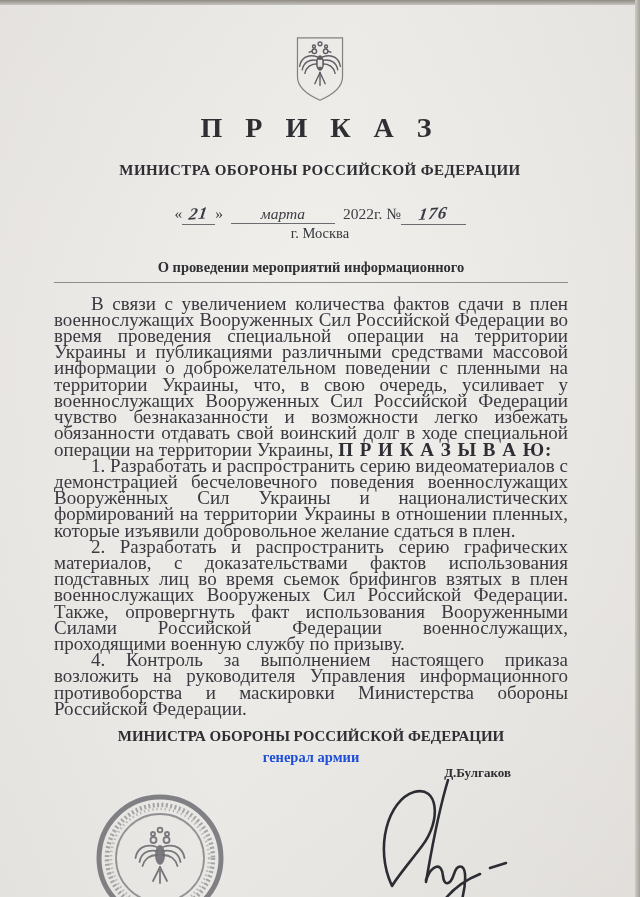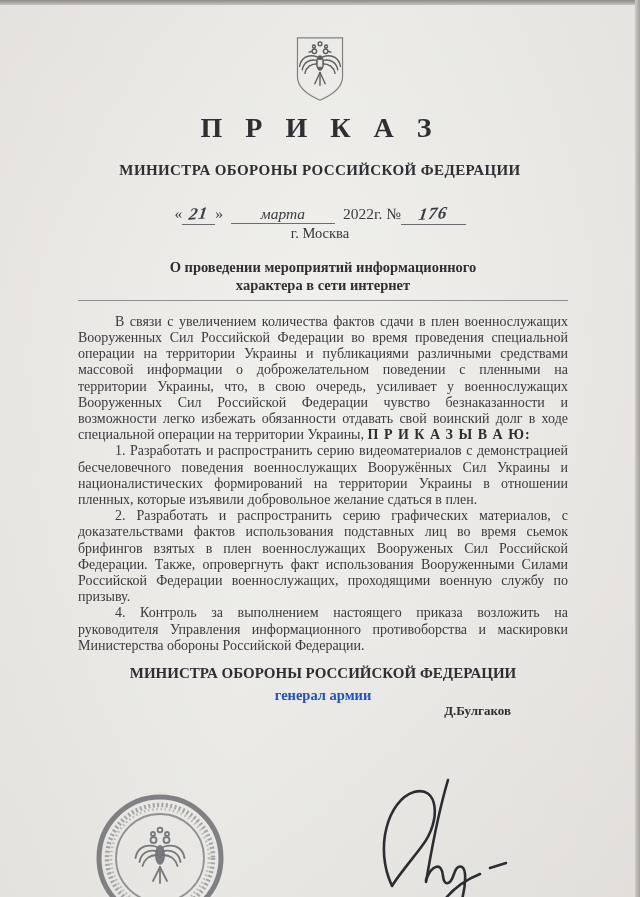--- a/index.html
+++ b/index.html
@@ -42,29 +42,29 @@
   .date-line .seg{display:inline-block;border-bottom:1px solid #6b6b70;line-height:1.15;}
   .date-line .day-seg{padding:0 7px;}
   .date-line .month-seg{padding:0 30px;margin:0 4px;font-style:italic;}
   .date-line .num-seg{padding:0 18px;}
   .handwritten{
     font-style:italic;font-weight:bold;font-size:17px;color:#3a3a44;
     display:inline-block;transform:skewX(-12deg) rotate(-4deg);
     letter-spacing:1px;
   }
   .city-line{text-align:center;margin-top:0;font-size:14.5px;}
-  .doc-body{margin:0 72px 0 78px;}
+  .doc-body{margin:0 72px 0 54px;}
   .subject{
     text-align:center;margin-top:16px;padding-bottom:6px;
     font-size:14.5px;font-weight:bold;line-height:1.25;color:#2f2f34;
     border-bottom:1px solid #8d8d90;
   }
   .body-text{
     margin:0;padding:0;text-align:justify;
-    font-size:14px;line-height:16.2px;text-indent:37px;
+    font-size:19px;line-height:16.2px;text-indent:37px;
     color:#3a3a40;
   }
   .first-para{margin-top:13px;}
   .keyword{font-weight:bold;color:#2e2e33;letter-spacing:1px;}
   .sig-line{
     text-align:center;font-size:15px;font-weight:bold;color:#2e2e33;line-height:1.3;
   }
   .sig-block{margin-top:10px;}
   .sig-row{position:relative;height:40px;margin-top:3px;}
   .sig-rank{text-align:center;font-size:14.5px;font-weight:bold;color:#1d4ed8;}
@@ -118,21 +118,20 @@
     <span>«</span><span class="seg day-seg"><span class="handwritten">21</span></span><span>»</span>
     <span class="seg month-seg">марта</span>
     <span>2022г. №</span><span class="seg num-seg"><span class="handwritten">176</span></span>
   </div>
 
   <div class="city-line">г. Москва</div>
 
   <div class="doc-body">
     <div class="subject">
       <div>О проведении мероприятий информационного</div>
-      <div>характера в сети интернет</div>
     </div>
 
     <p class="body-text first-para"><span>В связи с увеличением количества фактов сдачи в плен военнослужащих Вооруженных Сил Российской Федерации во время проведения специальной операции на территории Украины и публикациями различными средствами массовой информации о доброжелательном поведении с пленными на территории Украины, что,  в свою очередь, усиливает у военнослужащих Вооруженных Сил Российской Федерации чувство безнаказанности и возможности легко избежать обязанности отдавать свой воинский долг в ходе специальной операции на территории Украины, </span><span class="keyword">П Р И К А З Ы В А Ю:</span></p>
 
     <p class="body-text">1. Разработать и распространить  серию видеоматериалов с демонстрацией бесчеловечного поведения военнослужащих Вооружённых Сил Украины и националистических формирований на территории Украины в отношении пленных, которые изъявили добровольное желание сдаться в плен.</p>
     <p class="body-text">2. Разработать и распространить серию графических материалов, с доказательствами фактов использования подставных лиц во время сьемок брифингов взятых в плен военнослужащих Вооруженых Сил Российской Федерации. Также, опровергнуть факт использования Вооруженными Силами Российской Федерации военнослужащих, проходящими военную службу по призыву.</p>
     <p class="body-text">4. Контроль за выполнением настоящего приказа возложить на руководителя Управления информационного противоборства и маскировки Министерства обороны Российской Федерации.</p>
 
     <div class="sig-block">
       <div class="sig-line">МИНИСТРА ОБОРОНЫ РОССИЙСКОЙ ФЕДЕРАЦИИ</div>

